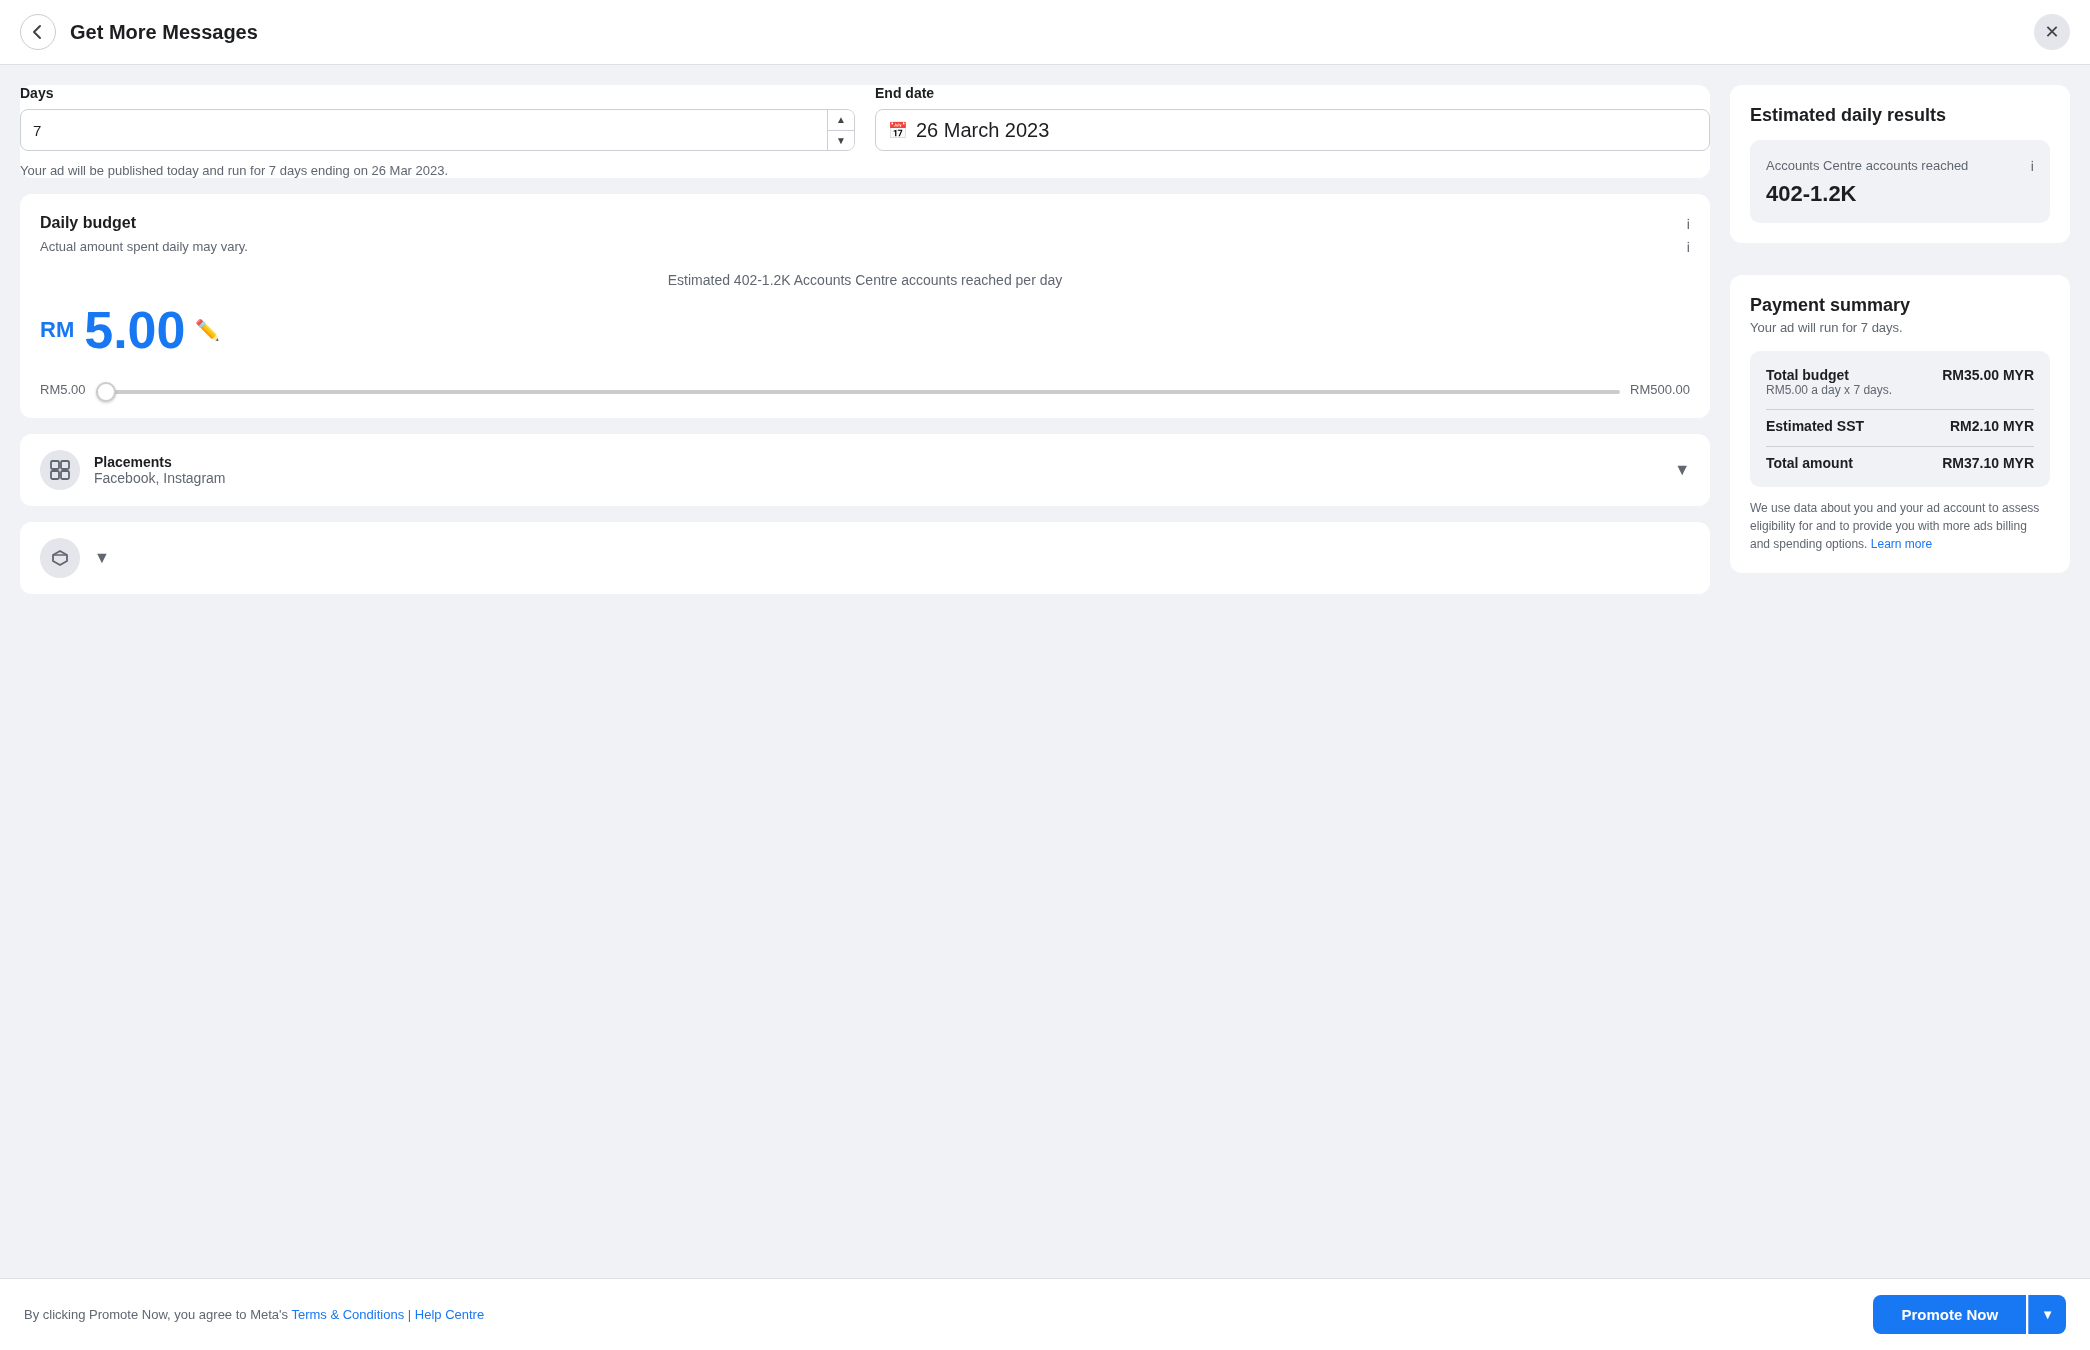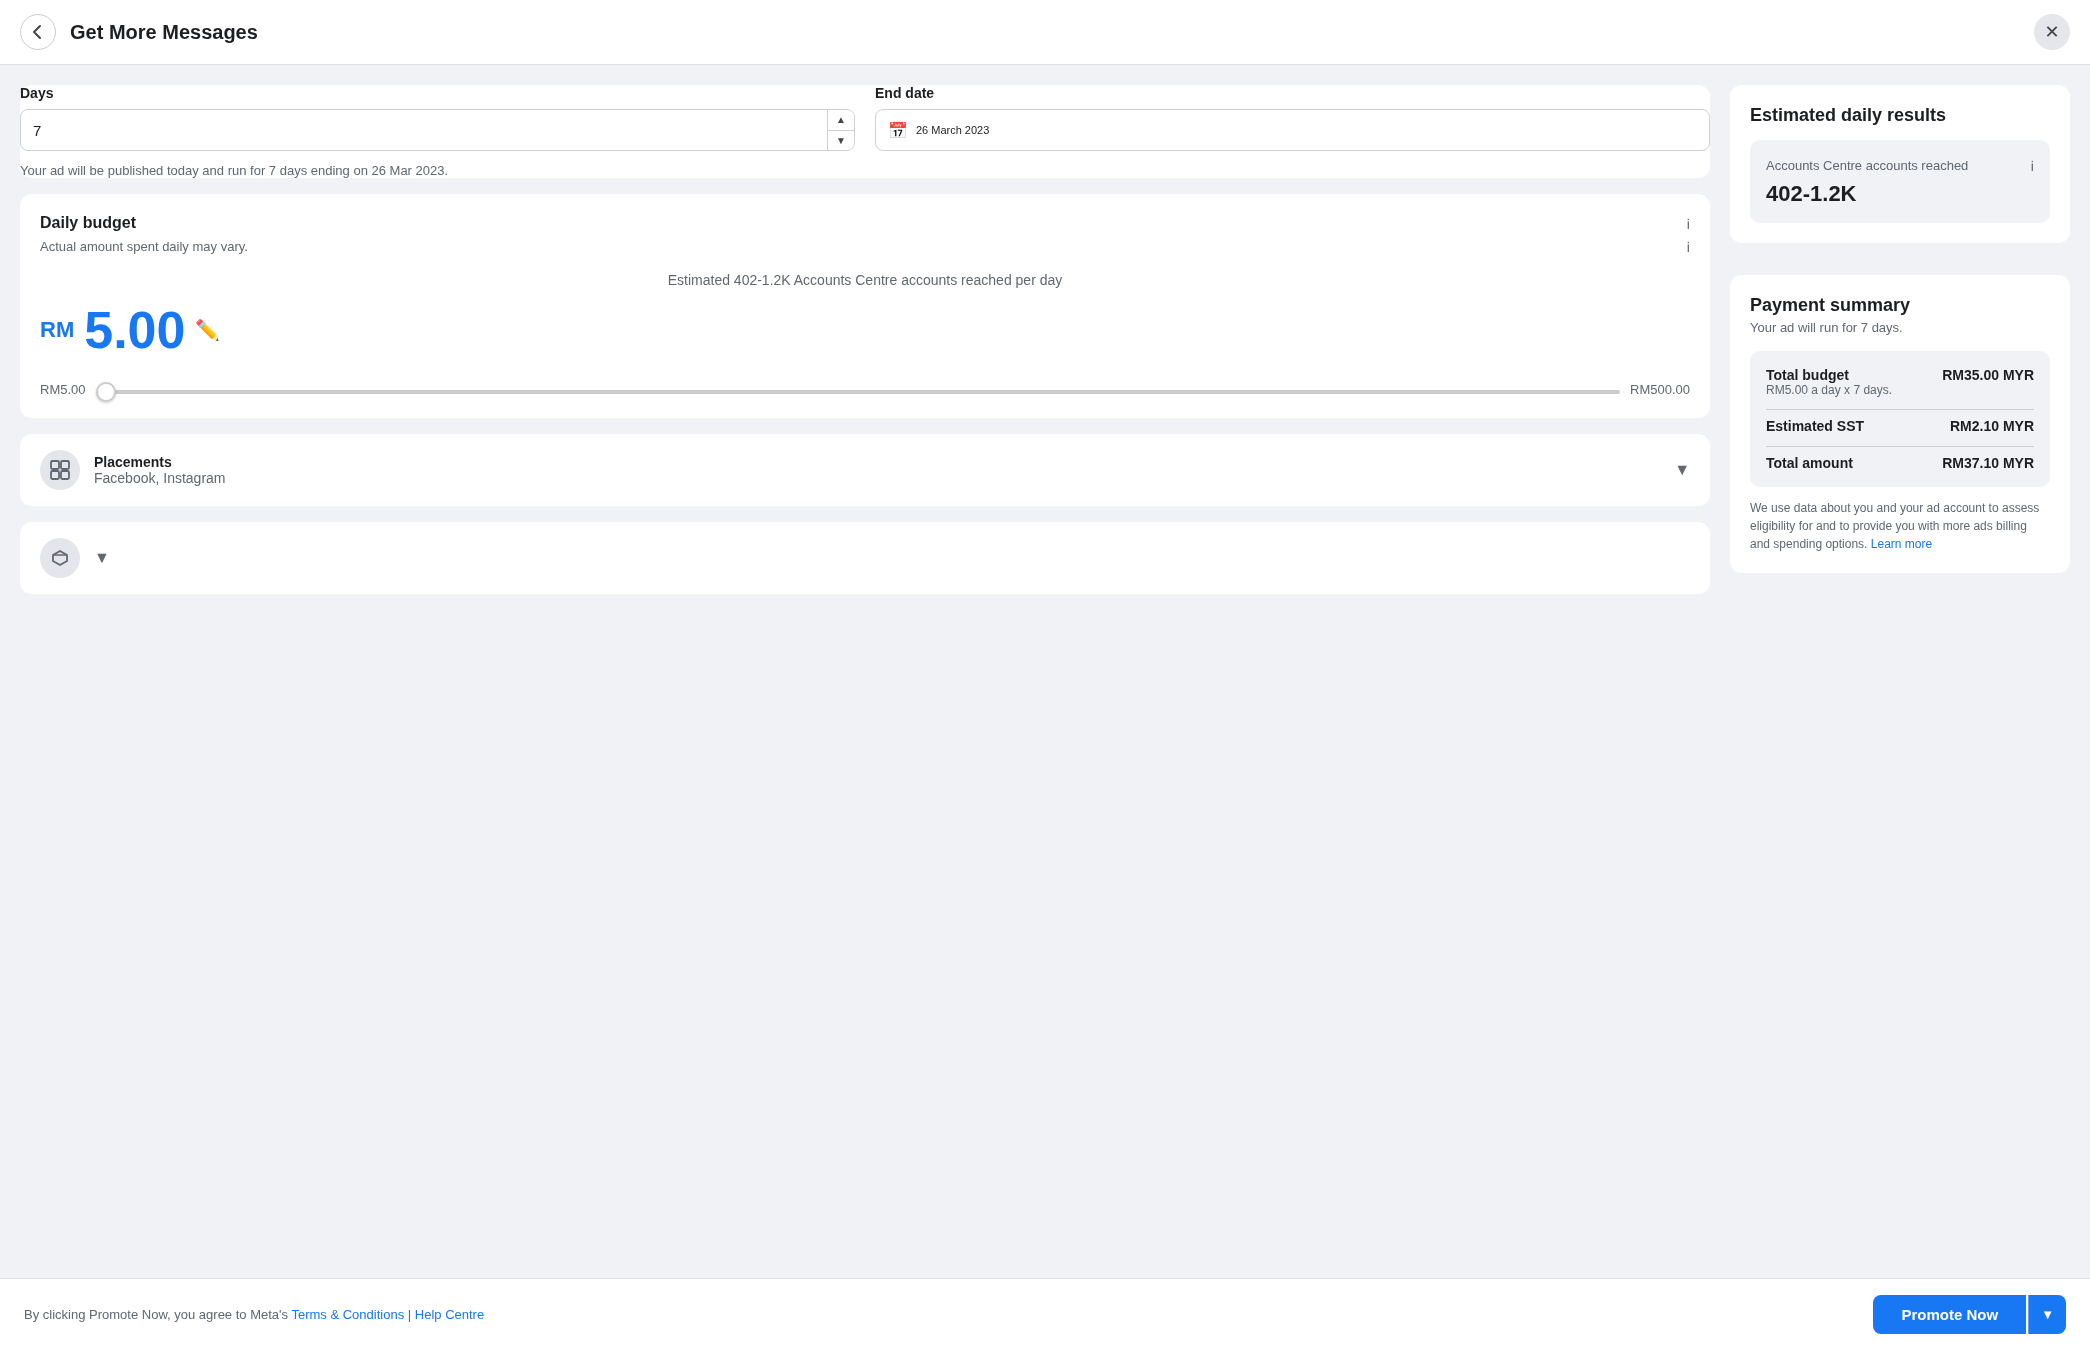--- a/index.html
+++ b/index.html
@@ -157,21 +157,21 @@
       padding: 0 12px;
       gap: 8px;
     }
 
     .date-icon {
       color: #606770;
       font-size: 16px;
     }
 
     .date-text {
-      font-size: 11px;
+      font-size: 20px;
       color: #1c1e21;
     }
 
     .ad-run-note {
       font-size: 13px;
       color: #606770;
       margin-top: 4px;
     }
 
     .budget-card {

